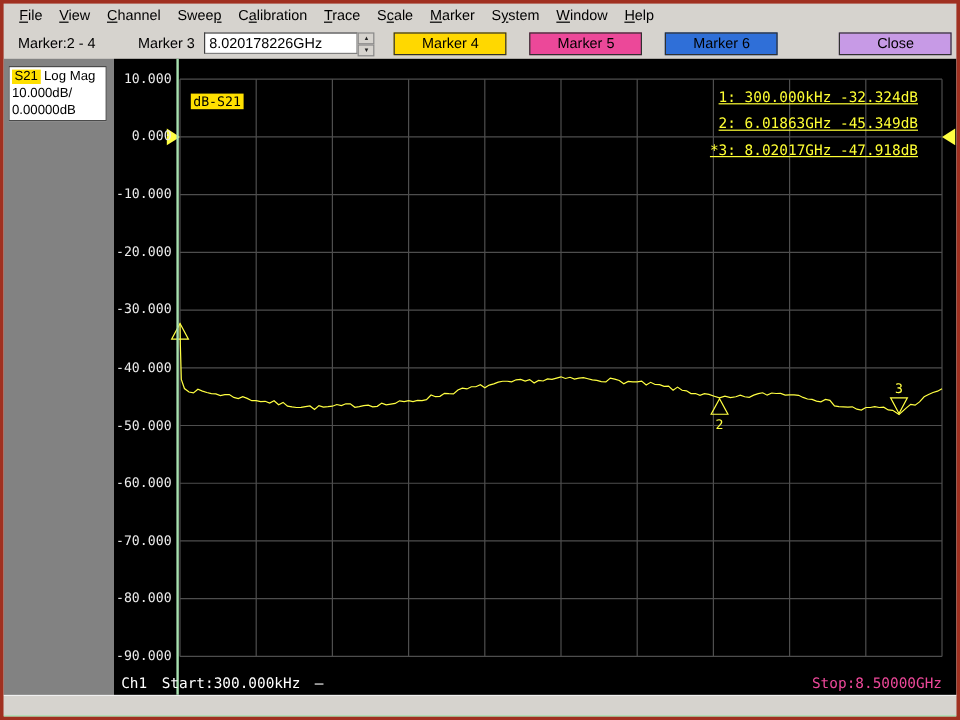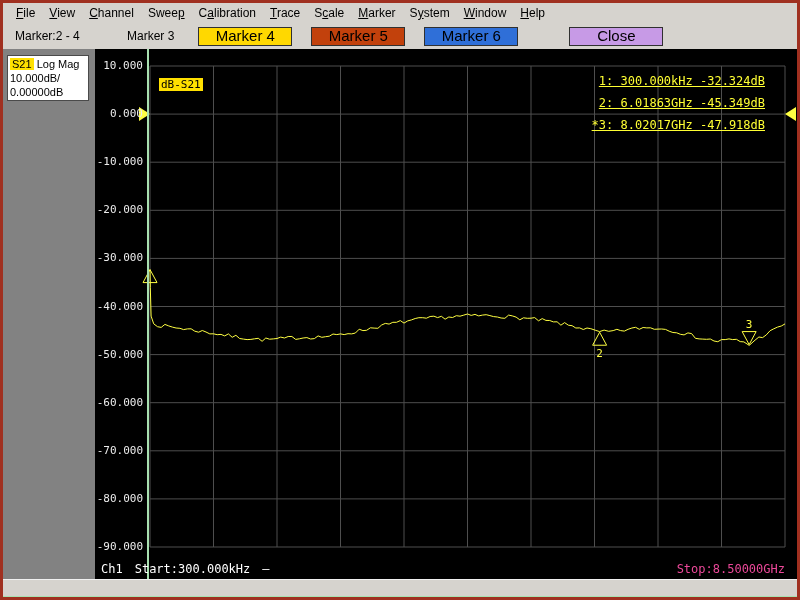--- a/index.html
+++ b/index.html
@@ -2,29 +2,29 @@
 <html><head>
 <meta charset="utf-8">
 <style>
   html,body{margin:0;padding:0;}
   body{width:800px;height:600px;box-sizing:border-box;border:3px solid #a03020;background:#d6d3ce;
        overflow:hidden;position:relative;font-family:"Liberation Sans",sans-serif;}
   .menubar{height:20px;display:flex;align-items:center;padding-left:6px;font-size:12px;color:#000;}
   .menu-item{padding:14px 7px;cursor:default;}
   .toolbar{height:26px;display:flex;align-items:center;padding-left:12px;font-size:12px;color:#000;}
   #marker-range{width:100px;}
-  #marker3-label{margin-left:12px;margin-right:8px;}
+  #marker3-label{margin-left:0;margin-right:8px;}
   .spinbox{display:flex;align-items:stretch;height:18px;}
   .spinbox input{width:128px;height:18px;box-sizing:border-box;border:1px solid #808080;
        border-top-color:#404040;border-left-color:#404040;font:12px "Liberation Sans",sans-serif;
        padding:0 3px;background:#fff;}
   .spin{display:flex;flex-direction:column;width:14px;}
   .spin span{flex:1;font-size:5px;line-height:8px;text-align:center;background:#d6d3ce;border:1px solid #888;color:#222;}
   #tb-buttons{display:flex;margin-left:16px;gap:19px;}
-  .tb-btn{width:92px;height:17px;line-height:16px;text-align:center;border:1px solid #303030;font-size:15px;color:#000;cursor:default;}
+  .tb-btn{width:92px;height:17px;line-height:16px;text-align:center;border:1px solid #303030;font-size:12px;color:#000;cursor:default;}
   .content{display:flex;height:530px;}
   .sidebar{width:92px;background:#828282;padding-top:6px;box-sizing:border-box;}
   .trace-panel{width:82px;margin-left:4px;background:#ffffff;border:1px solid #4a4a4a;font-size:11px;
        color:#000;padding:1px 2px;box-sizing:border-box;line-height:14px;}
   .chip{background:#ffe000;color:#000;padding:0 2px;}
   .plot{position:relative;width:702px;background:#000;}
   .ytick{position:absolute;left:0;width:48px;text-align:right;font:11px "DejaVu Sans Mono",monospace;color:#ececec;}
   .vgreen{position:absolute;left:52px;top:0;width:2px;height:100%;background:#a8e0b0;}
   #plot-svg{position:absolute;left:0;top:0;}
   .trace-chip{position:absolute;left:64px;top:29px;font:11px "DejaVu Sans Mono",monospace;}
@@ -50,23 +50,30 @@
     <span class="menu-item">S<u>c</u>ale</span>
     <span class="menu-item"><u>M</u>arker</span>
     <span class="menu-item">S<u>y</u>stem</span>
     <span class="menu-item"><u>W</u>indow</span>
     <span class="menu-item"><u>H</u>elp</span>
   </div>
 
 <div class="toolbar">
   <span id="marker-range">Marker:2 - 4</span>
   <span id="marker3-label">Marker 3</span>
+  <span class="spinbox">
+    <input value="8.020178226GHz" style="">
+    <span class="spin">
+      <span>▲</span>
+      <span>▼</span>
+    </span>
+  </span>
   <div id="tb-buttons">
       <div class="tb-btn" style="background: rgb(255, 216, 0);">Marker 4</div>
-      <div class="tb-btn" style="background: #c2410c;">Marker 5</div>
+      <div class="tb-btn" style="background: #ec4899;">Marker 5</div>
       <div class="tb-btn" style="background: rgb(47, 111, 216);">Marker 6</div>
       <div class="tb-btn" style="background: rgb(199, 154, 230); margin-left: 32px;">Close</div>
     </div>
 </div>
 
 <div class="content">
   <div class="sidebar">
     <div class="trace-panel">
       <div><span class="chip">S21</span> <span>Log Mag</span></div>
       <div>10.000dB/</div>

